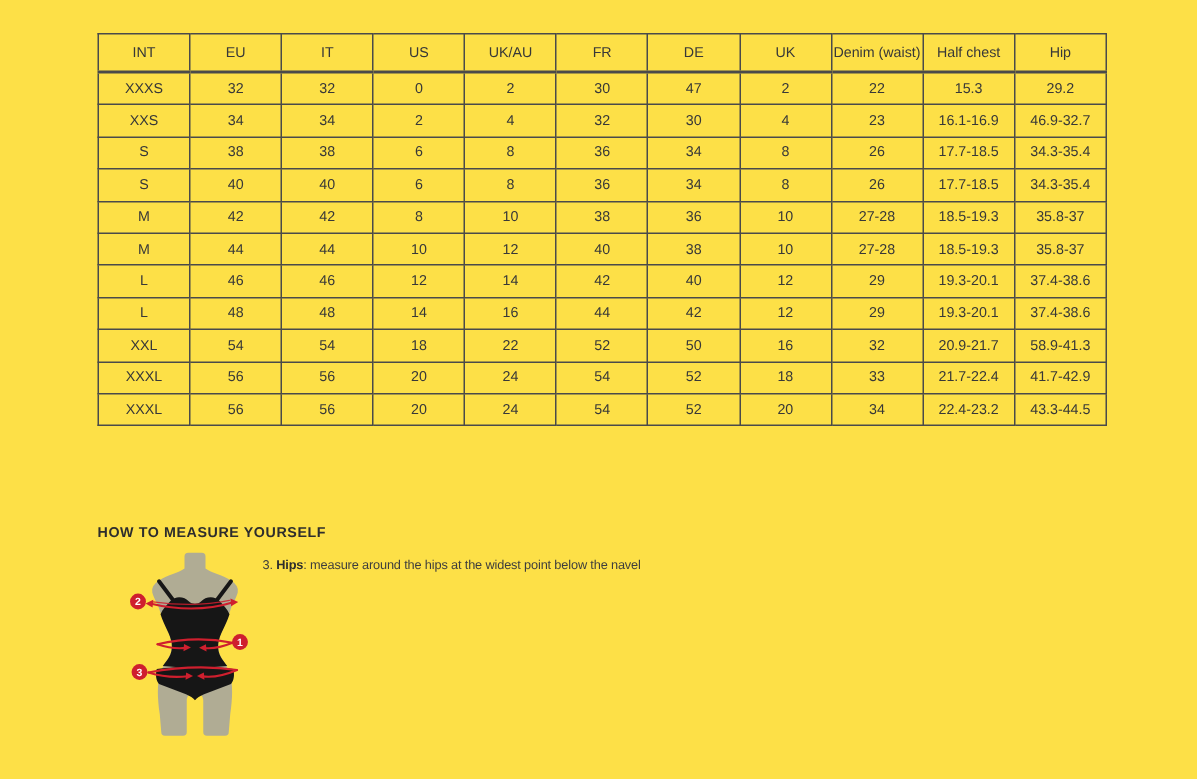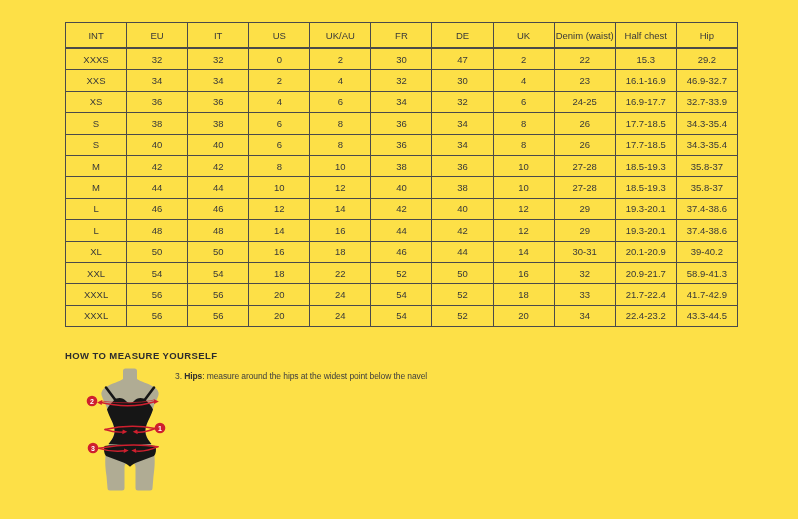--- a/index.html
+++ b/index.html
@@ -123,33 +123,20 @@
           <td>2</td>
           <td>4</td>
           <td>32</td>
           <td>30</td>
           <td>4</td>
           <td>23</td>
           <td>16.1-16.9</td>
           <td>46.9-32.7</td>
         </tr>
         <tr>
-          <td>XS</td>
-          <td>36</td>
-          <td>36</td>
-          <td>4</td>
-          <td>6</td>
-          <td>34</td>
-          <td>32</td>
-          <td>6</td>
-          <td>24-25</td>
-          <td>16.9-17.7</td>
-          <td>32.7-33.9</td>
-        </tr>
-        <tr>
           <td>S</td>
           <td>38</td>
           <td>38</td>
           <td>6</td>
           <td>8</td>
           <td>36</td>
           <td>34</td>
           <td>8</td>
           <td>26</td>
           <td>17.7-18.5</td>
@@ -214,33 +201,20 @@
           <td>14</td>
           <td>16</td>
           <td>44</td>
           <td>42</td>
           <td>12</td>
           <td>29</td>
           <td>19.3-20.1</td>
           <td>37.4-38.6</td>
         </tr>
         <tr>
-          <td>XL</td>
-          <td>50</td>
-          <td>50</td>
-          <td>16</td>
-          <td>18</td>
-          <td>46</td>
-          <td>44</td>
-          <td>14</td>
-          <td>30-31</td>
-          <td>20.1-20.9</td>
-          <td>39-40.2</td>
-        </tr>
-        <tr>
           <td>XXL</td>
           <td>54</td>
           <td>54</td>
           <td>18</td>
           <td>22</td>
           <td>52</td>
           <td>50</td>
           <td>16</td>
           <td>32</td>
           <td>20.9-21.7</td>

